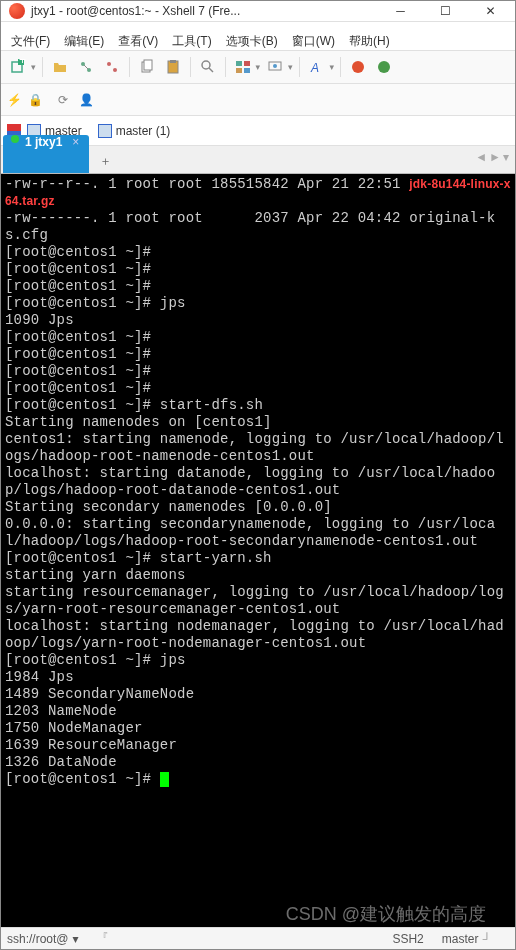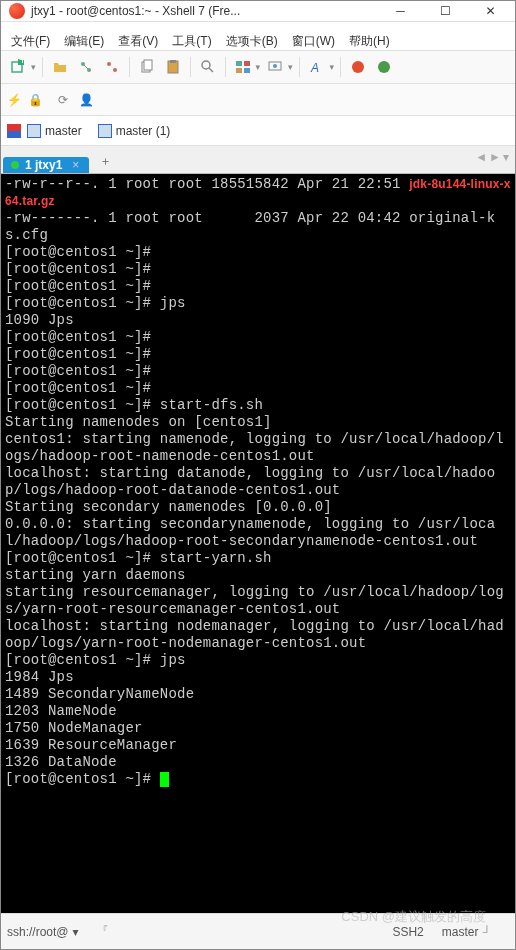--- a/index.html
+++ b/index.html
@@ -17,32 +17,32 @@
 .dd{color:#888;font-size:9px;margin-left:-2px}
 .addr{height:32px;display:flex;align-items:center;padding:0 6px;border-bottom:1px solid #e0e0e0;background:#fafafa}
 .addr .lock{color:#aaa;margin:0 6px}
 .addr .txt{flex:1;color:#888}
 .addr .ri{width:20px;height:20px;display:flex;align-items:center;justify-content:center;color:#888;margin-left:4px}
 .sess{height:30px;display:flex;align-items:center;gap:4px;padding:0 6px;border-bottom:1px solid #e0e0e0}
 .sess .flag{width:14px;height:14px;background:linear-gradient(#d33,#d33 50%,#36c 50%);margin-right:2px}
 .sess .pc{width:14px;height:14px;border:1px solid #36c;background:#cde}
 .sess span{color:#333;margin-right:12px}
 .tabs{height:28px;display:flex;align-items:flex-end;background:#f0f0f0;border-bottom:1px solid #bbb;position:relative}
-.tab{height:16px;padding:0 10px 0 8px;display:flex;align-items:center;gap:6px;background:#1e90d6;color:#fff;border-radius:3px 3px 0 0;margin-left:2px;font-weight:bold}
+.tab{height:38px;padding:0 10px 0 8px;display:flex;gap:6px;background:#1e90d6;color:#fff;border-radius:3px 3px 0 0;margin-left:2px;font-weight:bold}
 .tab .dot{width:8px;height:8px;border-radius:50%;background:#2ecc40}
 .tab .x{color:#cce;font-weight:normal;margin-left:4px}
 .addtab{width:24px;height:24px;display:flex;align-items:center;justify-content:center;color:#666;margin-left:4px}
 .tabs .nav{position:absolute;right:6px;top:4px;color:#aaa;display:flex;gap:2px;align-items:center}
 .term{flex:1;background:#000;color:#ccc;font-family:Consolas,"Courier New",monospace;font-size:14px;line-height:17px;letter-spacing:0.2px;padding:2px 4px;overflow:hidden;white-space:pre-wrap;word-break:break-all}
 .term .red{color:#ff4040;font-weight:bold}
 .term .cur{display:inline-block;width:9px;height:15px;background:#0f0;vertical-align:middle}
-.status{height:36px;display:flex;align-items:center;padding:0 6px;border-top:1px solid #ddd;background:#f5f5f5;color:#555;font-size:11px}
+.status{height:22px;display:flex;align-items:center;padding:0 6px;border-top:1px solid #ddd;background:#f5f5f5;color:#555;font-size:11px}
 .status .cell{margin-right:18px;display:flex;align-items:center;gap:4px}
 .status .mid{color:#999;flex:1}
-.wm{position:absolute;right:30px;bottom:24px;color:rgba(180,180,180,0.6);font-size:13px;pointer-events:none}
+.wm{position:absolute;right:30px;bottom:24px;color:rgba(180,180,180,0.6);font-size:18px;pointer-events:none}
 </style>
 </head>
 <body>
 
 <div class="titlebar">
   <div class="logo"></div>
   <div class="title">jtxy1 - root@centos1:~ - Xshell 7 (Fre...</div>
   <div class="win-btns">
     <div class="win-btn">─</div>
     <div class="win-btn">☐</div>

